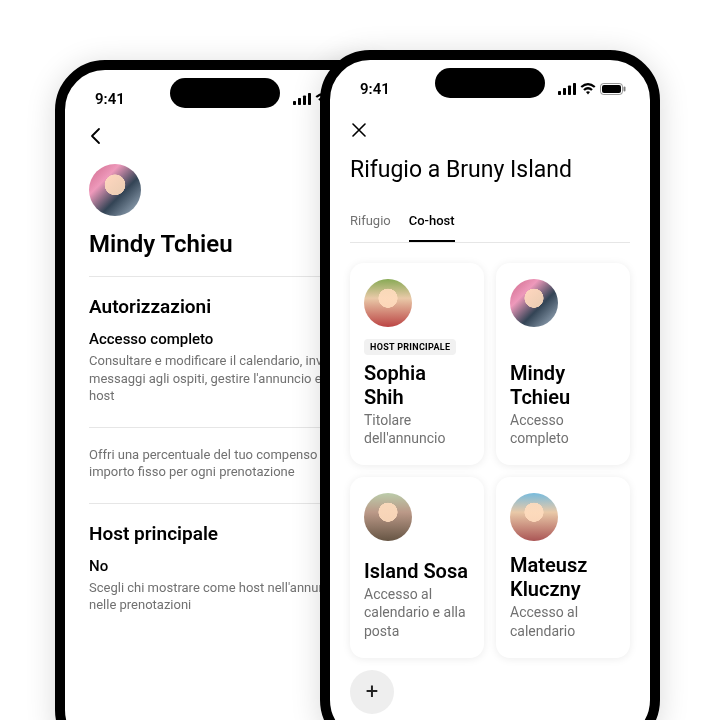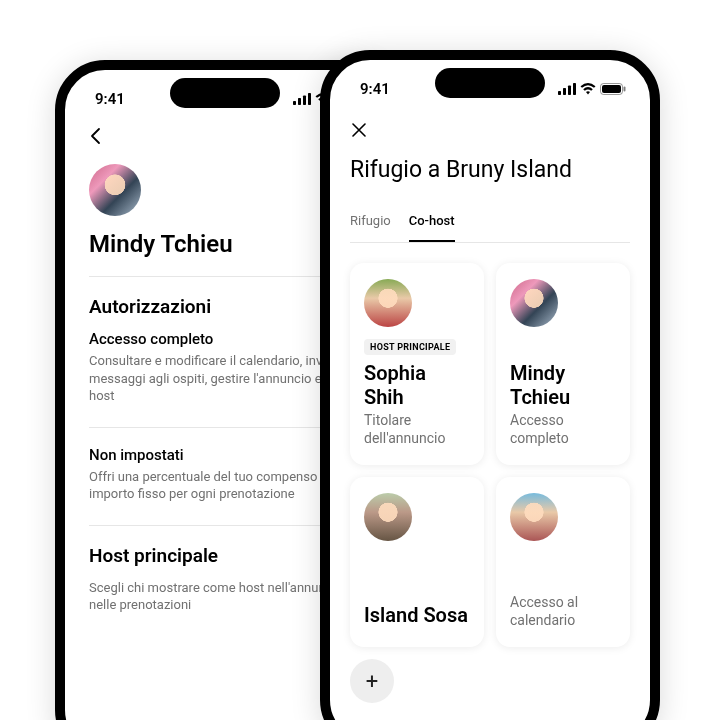--- a/index.html
+++ b/index.html
@@ -244,27 +244,27 @@
     <hr class="divider">
 
     <div class="section">
       <div class="section-title">Autorizzazioni</div>
       <div class="section-sub">Accesso completo</div>
       <div class="section-desc">Consultare e modificare il calendario, inviare messaggi agli ospiti, gestire l'annuncio e i co-host</div>
     </div>
     <hr class="divider">
 
     <div class="section">
-      <div class="section-sub">Non impostati</div>
       <div class="section-desc">Offri una percentuale del tuo compenso o un importo fisso per ogni prenotazione</div>
     </div>
     <hr class="divider">
 
     <div class="section">
       <div class="section-title">Host principale</div>
+      <div class="section-sub">No</div>
       <div class="section-desc">Scegli chi mostrare come host nell'annuncio e nelle prenotazioni</div>
     </div>
   </div>
 </div>
 
 <div class="phone phone-front">
   <div class="notch"></div>
   <div class="status-bar">
     <span>9:41</span>
     <span class="status-right">
@@ -317,24 +317,26 @@
       <div class="card">
         <div class="avatar av2"></div>
         <div class="card-spacer"></div>
         <div class="card-name">Mindy Tchieu</div>
         <div class="card-sub">Accesso completo</div>
       </div>
       <div class="card">
         <div class="avatar av3"></div>
         <div class="card-spacer"></div>
         <div class="card-name">Island Sosa</div>
+        <div class="card-sub">Accesso al calendario e alla posta</div>
       </div>
       <div class="card">
         <div class="avatar av4"></div>
         <div class="card-spacer"></div>
+        <div class="card-name">Mateusz Kluczny</div>
         <div class="card-sub">Accesso al calendario</div>
       </div>
     </div>
 
     <div class="add-btn">
       <span>+</span>
     </div>
   </div>
 </div>
 

